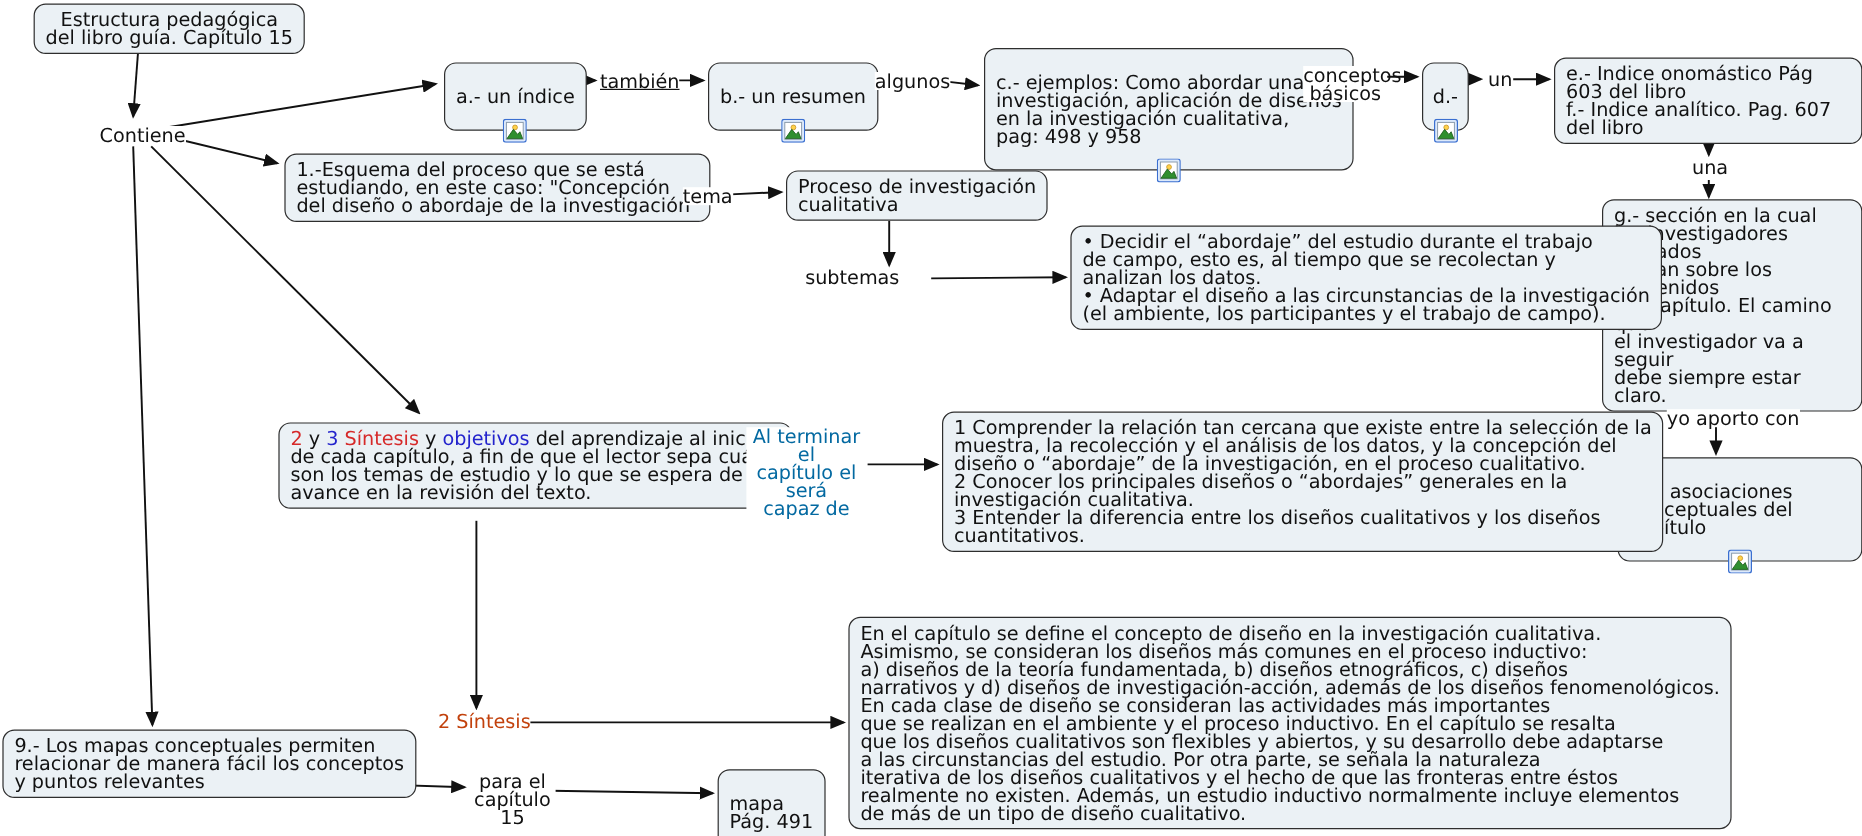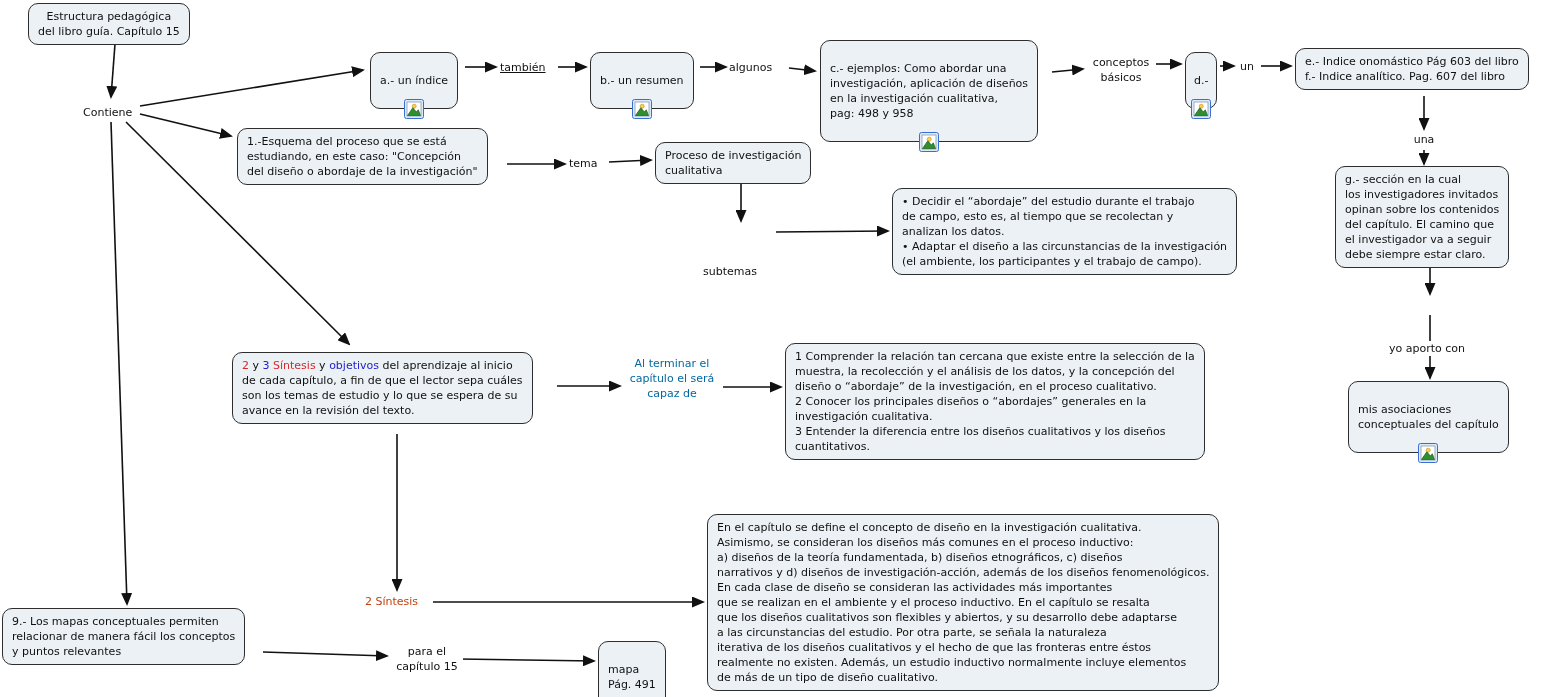--- a/index.html
+++ b/index.html
@@ -1,19 +1,19 @@
 <!DOCTYPE html>
 <html><head>
 <meta charset="utf-8">
 <style>
   html,body{margin:0;padding:0;background:#ffffff;}
   #canvas{
     position:relative;width:1552px;height:697px;overflow:hidden;
     font-family:"DejaVu Sans","Liberation Sans",sans-serif;
-    font-size:11px;line-height:15px;color:#111;background:#fff;
+    font-size:16px;line-height:15px;color:#111;background:#fff;
   }
   .connectors{position:absolute;left:0;top:0;z-index:1;}
   .node{
     position:absolute;z-index:2;
     background:#ebf1f5;border:1px solid #2e2e2e;border-radius:10px;
     padding:5px 9px;white-space:pre-line;
   }
   .node.center{text-align:center;}
   .lbl{position:absolute;z-index:2;white-space:pre-line;background:#fff;}
   .lbl.center{text-align:center;}
@@ -184,21 +184,21 @@
 
   <div class="lbl" style="left:83px;top:105px;text-align:center;">Contiene</div>
   <div class="lbl" style="left:500px;top:60px;text-decoration:underline;">también</div>
   <div class="lbl" style="left:729px;top:60px;">algunos</div>
   <div class="lbl center" style="left:1086px;top:55px;width:70px;">conceptos
 básicos</div>
   <div class="lbl" style="left:1240px;top:59px;">un</div>
   <div class="lbl center" style="left:1410px;top:132px;width:28px;">una</div>
   <div class="lbl" style="left:1389px;top:298px;margin-top:43px;">yo aporto con</div>
   <div class="lbl" style="left:569px;top:156px;">tema</div>
-  <div class="lbl" style="left:703px;top:224px;margin-top:40px;">subtemas</div>
+  <div class="lbl" style="left:671px;top:224px;">subtemas</div>
   <div class="lbl center blue" style="left:622px;top:356px;width:100px;">Al terminar el
 capítulo el será
 capaz de</div>
   <div class="lbl red" style="left:365px;top:594px;">2 Síntesis</div>
   <div class="lbl center" style="left:391px;top:644px;width:72px;">para el
 capítulo 15</div>
 
 </div>
 
 </body></html>

